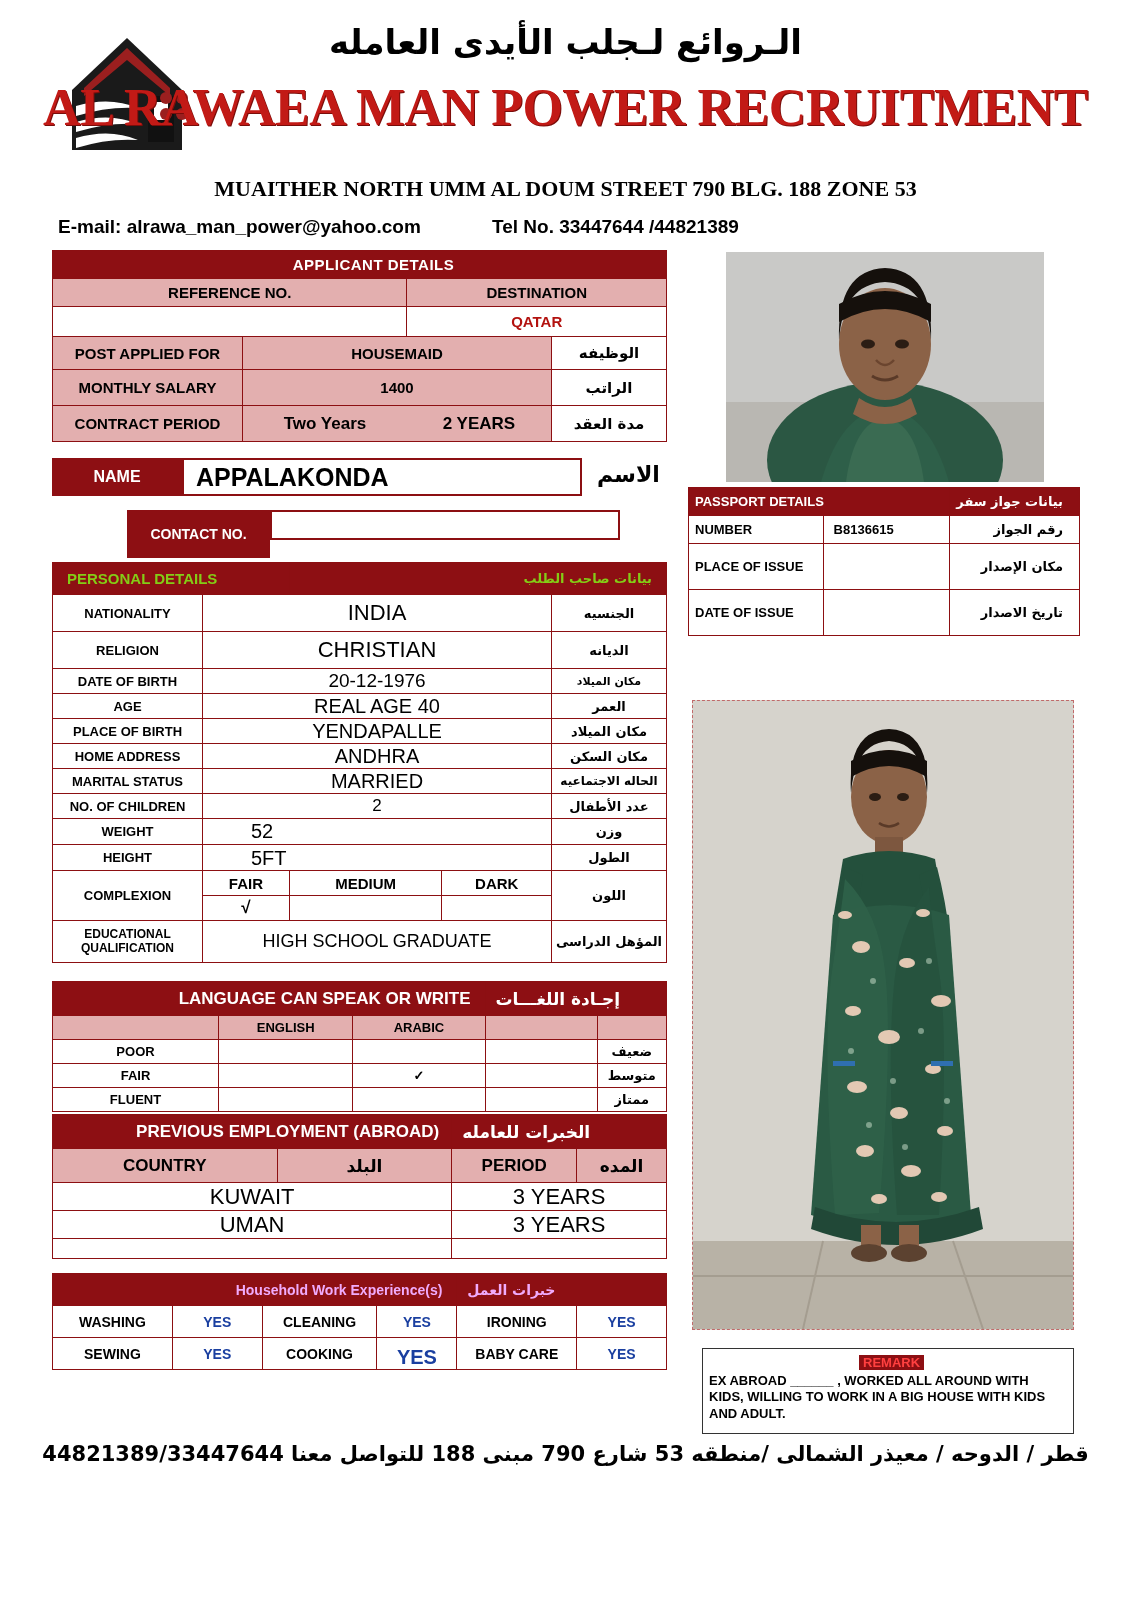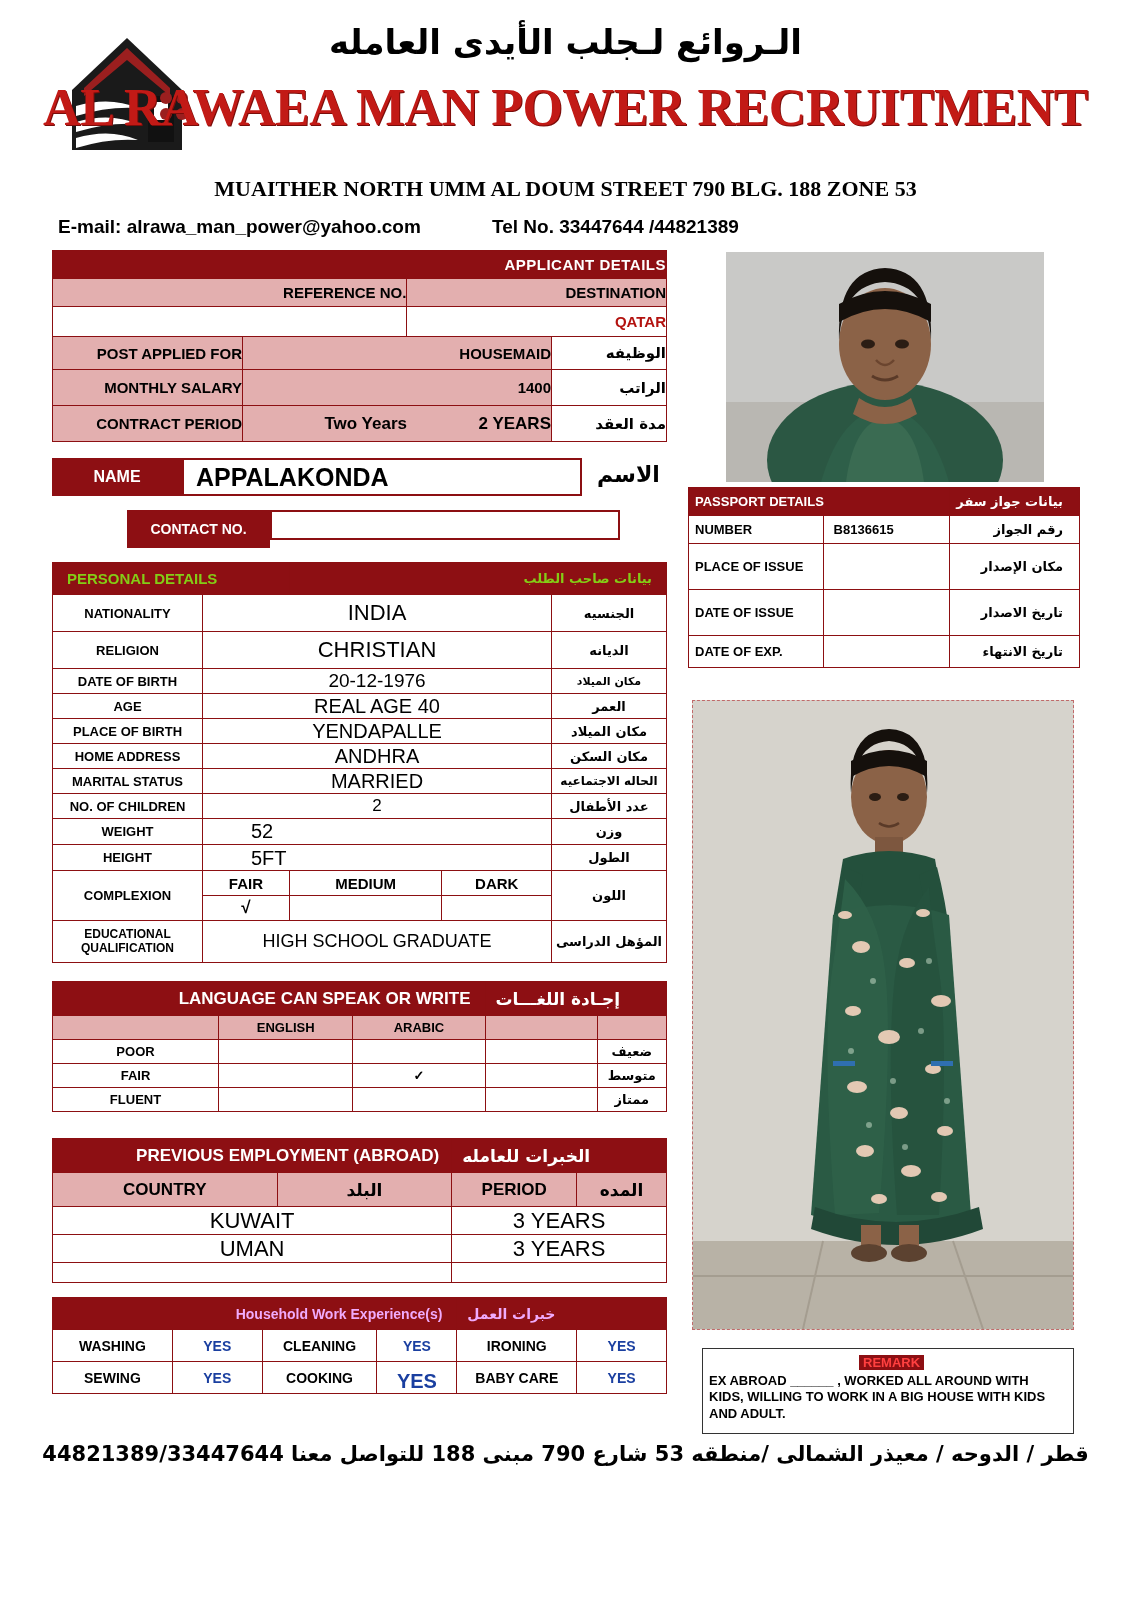--- a/index.html
+++ b/index.html
@@ -55,21 +55,21 @@
   
   .left-col { position:absolute; left:52px; top:250px; width:615px; }
 
   .applicant-title-row td {
     background:#8d0f13; color:#ffffff;
     font-size:37px; font-weight:bold;
     height:55px; padding-left:28px;
     letter-spacing:0.5px;
   }
   .t-main { width:615px; }
-  .t-main td { height:28px; font-size:15px; font-weight:bold; text-align:right; }
+  .t-main td { height:28px; font-size:15px; font-weight:bold; text-align:center; }
   .cell-lbl { background:#e3afaf; font-size:15px; font-weight:bold; }
   .qatar { color:#b3120f; font-weight:bold; font-size:16px; }
   .salary { font-size:22px; font-weight:bold; }
   .housemaid { font-size:17px; font-weight:bold;}
 
   .name-row { position:relative; margin-top:16px; height:42px; }
   .name-tag {
     position:absolute; left:0; top:0; width:130px; height:38px;
     background:#8d0f13; color:#fff; font-size:16px; font-weight:bold;
     display:flex; align-items:center; justify-content:center;
@@ -78,21 +78,21 @@
     position:absolute; left:130px; top:0; width:400px; height:38px;
     border:2px solid #8c0f12; background:#fff;
     font-size:25px; font-weight:bold; padding-left:12px; display:flex; align-items:center;
   }
   .name-ar {
     position:absolute; left:545px; top:4px; font-size:22px; font-weight:bold;
     font-family:"DejaVu Sans", sans-serif;
   }
   .contact-row2 { position:relative; margin-top:10px; height:34px; }
   .contact-tag {
-    position:absolute; left:75px; top:0; width:143px; height:38px;
+    position:absolute; left:75px; top:0; width:143px; height:48px;
     background:#8d0f13; color:#fff; font-size:14px; font-weight:bold;
     display:flex; align-items:center; justify-content:center;
   }
   .contact-box {
     position:absolute; left:218px; top:0; width:350px; height:30px;
     border:2px solid #8c0f12; background:#fff;
   }
 
   
   .t-personal { width:615px; margin-top:18px; }
@@ -104,21 +104,21 @@
   .small-ar { font-family:"DejaVu Sans", sans-serif; font-size:13px; font-weight:bold; }
 
   
   .t-lang { width:615px; margin-top:18px; }
   .t-lang td { height:24px; font-size:13px; font-weight:bold; text-align:center; }
   .lang-title td { background:#8d0f13; color:#fff; height:34px; font-size:17px; }
   .lang-sub td { background:#e3afaf; font-size:13px; }
   .tick { font-size:22px; }
 
   
-  .t-prev { width:615px; margin-top:26px; }
+  .t-prev { width:615px; margin-top:2px; }
   .t-prev td { height:26px; font-size:13px; font-weight:bold; text-align:center; }
   .prev-title td { background:#8d0f13; color:#fff; height:34px; font-size:17px; }
   .prev-sub td { background:#e3afaf; font-size:17px; }
   .prev-val { font-size:22px !important; font-weight:normal !important; }
 
   
   .t-house { width:615px; margin-top:14px; }
   .house-title td { background:#8d0f13; color:#f0abfc; height:34px; font-size:17px; font-weight:bold;}
   .t-house td { height:32px; font-size:14px; font-weight:bold; text-align:center; }
   .yes { color:#1a3fa0; }
@@ -438,25 +438,20 @@
     </tr>
     <tr>
       <td style="height:46px;line-height:1.2">PLACE OF ISSUE</td>
       <td></td>
       <td class="pass-ar">مكان الإصدار</td>
     </tr>
     <tr>
       <td style="height:46px;line-height:1.2">DATE OF ISSUE</td>
       <td></td>
       <td class="pass-ar">تاريخ الاصدار</td>
-    </tr>
-    <tr>
-      <td style="height:32px">DATE OF EXP.</td>
-      <td></td>
-      <td class="pass-ar">تاريخ الانتهاء</td>
     </tr>
   </tbody>
     </table>
 
   <div class="photo-full">
     <svg width="380" height="628" viewBox="0 0 380 628" preserveAspectRatio="none">
       <rect width="380" height="628" fill="#d6d3cc"></rect>
       <rect x="0" y="540" width="380" height="88" fill="#b8b2a6"></rect>
       <line x1="0" y1="575" x2="380" y2="575" stroke="#a49d90" stroke-width="2"></line>
       <line x1="130" y1="540" x2="110" y2="628" stroke="#a49d90" stroke-width="2"></line>

